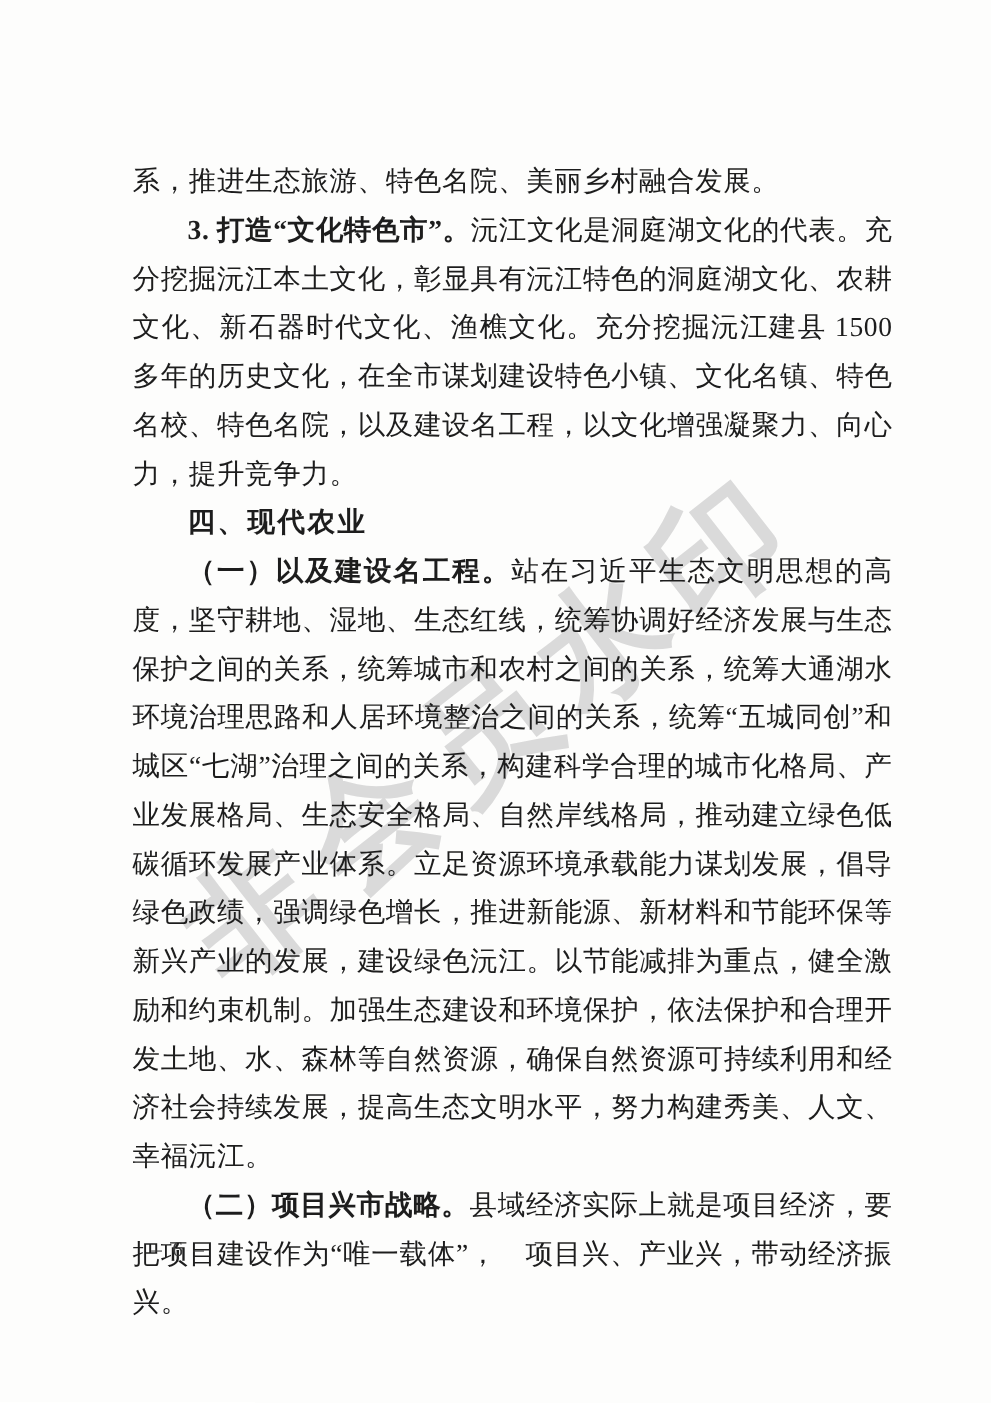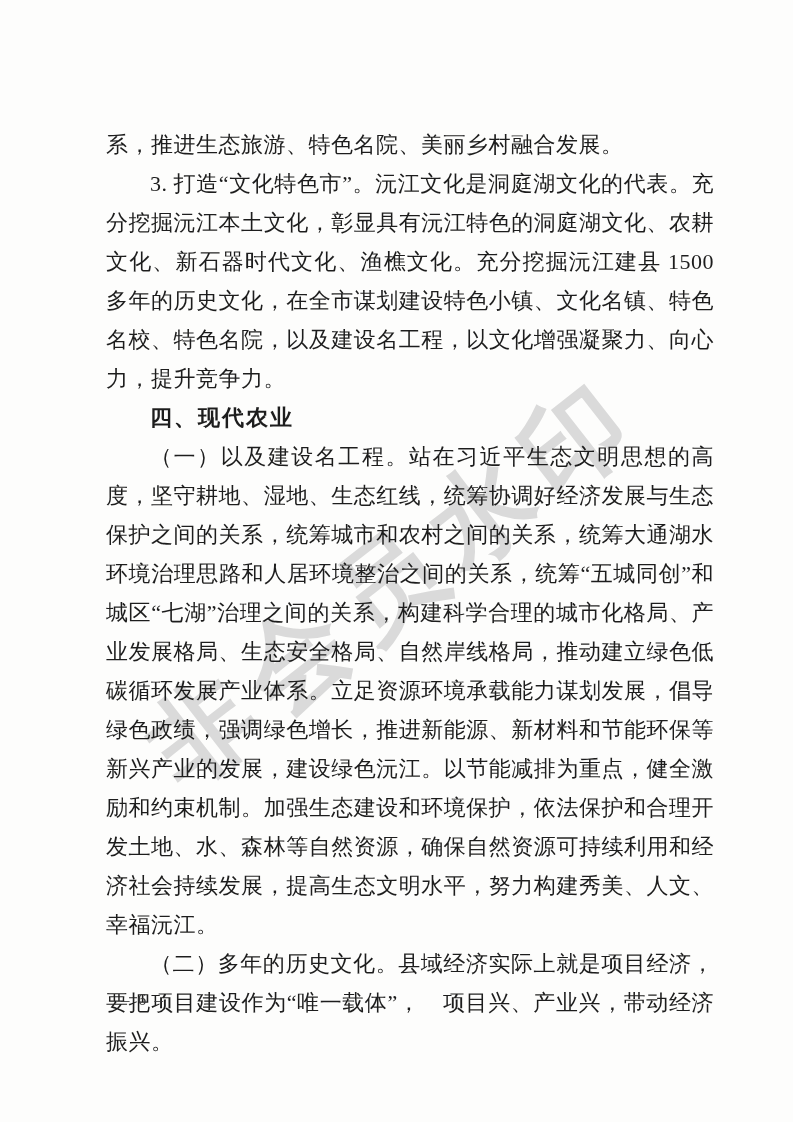--- a/index.html
+++ b/index.html
@@ -45,21 +45,21 @@
     letter-spacing: 0.5px;
   }
   .para {
     margin: 0;
     text-indent: 2em;
   }
   .para.no-indent {
     text-indent: 0;
   }
   .lead {
-    font-weight: normal;
+    font-weight: bold;
   }
   .heading {
     margin: 0;
     font-size: 22px;
     line-height: 39px;
     font-weight: bold;
     text-indent: 2em;
     font-family: "Liberation Sans", "DejaVu Sans", sans-serif;
     letter-spacing: 2px;
   }
@@ -83,21 +83,21 @@
   <main class="content">
 
     <p class="para no-indent">系，推进生态旅游、特色名院、美丽乡村融合发展。</p>
 
     <p class="para"><span class="lead">3. 打造“文化特色市”。</span><span>沅江文化是洞庭湖文化的代表。充分挖掘沅江本土文化，彰显具有沅江特色的洞庭湖文化、农耕文化、新石器时代文化、渔樵文化。充分挖掘沅江建县 1500 多年的历史文化，在全市谋划建设特色小镇、文化名镇、特色名校、特色名院，以及建设名工程，以文化增强凝聚力、向心力，提升竞争力。</span></p>
 
     <h2 class="heading">四、现代农业</h2>
 
     <p class="para"><span class="lead">（一）以及建设名工程。</span><span>站在习近平生态文明思想的高度，坚守耕地、湿地、生态红线，统筹协调好经济发展与生态保护之间的关系，统筹城市和农村之间的关系，统筹大通湖水环境治理思路和人居环境整治之间的关系，统筹“五城同创”和城区“七湖”治理之间的关系，构建科学合理的城市化格局、产业发展格局、生态安全格局、自然岸线格局，推动建立绿色低碳循环发展产业体系。立足资源环境承载能力谋划发展，倡导绿色政绩，强调绿色增长，推进新能源、新材料和节能环保等新兴产业的发展，建设绿色沅江。以节能减排为重点，健全激励和约束机制。加强生态建设和环境保护，依法保护和合理开发土地、水、森林等自然资源，确保自然资源可持续利用和经济社会持续发展，提高生态文明水平，努力构建秀美、人文、幸福沅江。</span></p>
 
-    <p class="para"><span class="lead">（二）多年的历史文化。</span><span>县域经济实际上就是项目经济，要把项目建设作为“唯一载体”，　项目兴、产业兴，带动经济振兴。</span></p>
+    <p class="para"><span class="lead">（二）项目兴市战略。</span><span>县域经济实际上就是项目经济，要把项目建设作为“唯一载体”，　项目兴、产业兴，带动经济振兴。</span></p>
 
   </main>
 
   <footer class="footer">
     <span>– 6 –</span>
   </footer>
 
 </div>
 
 </body></html>

